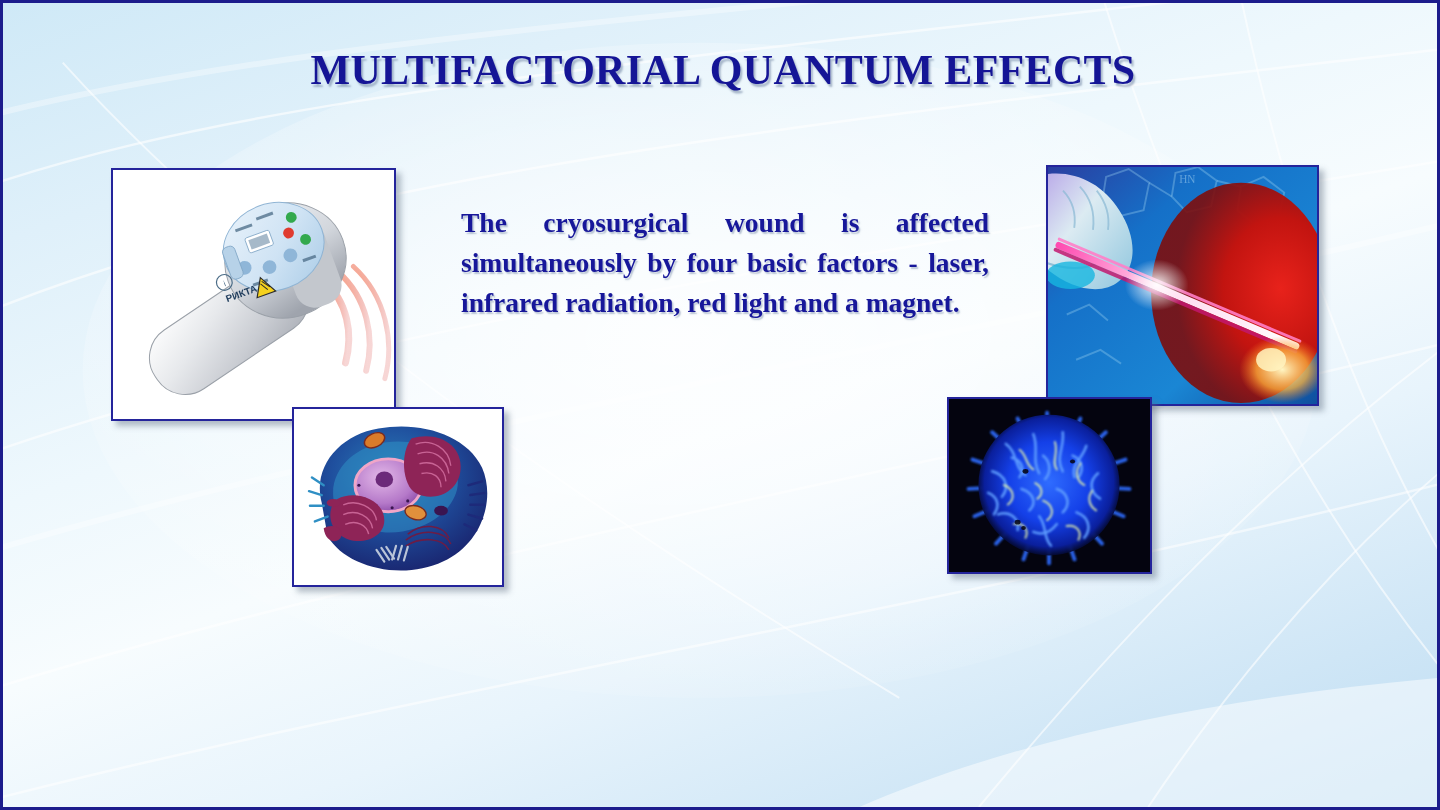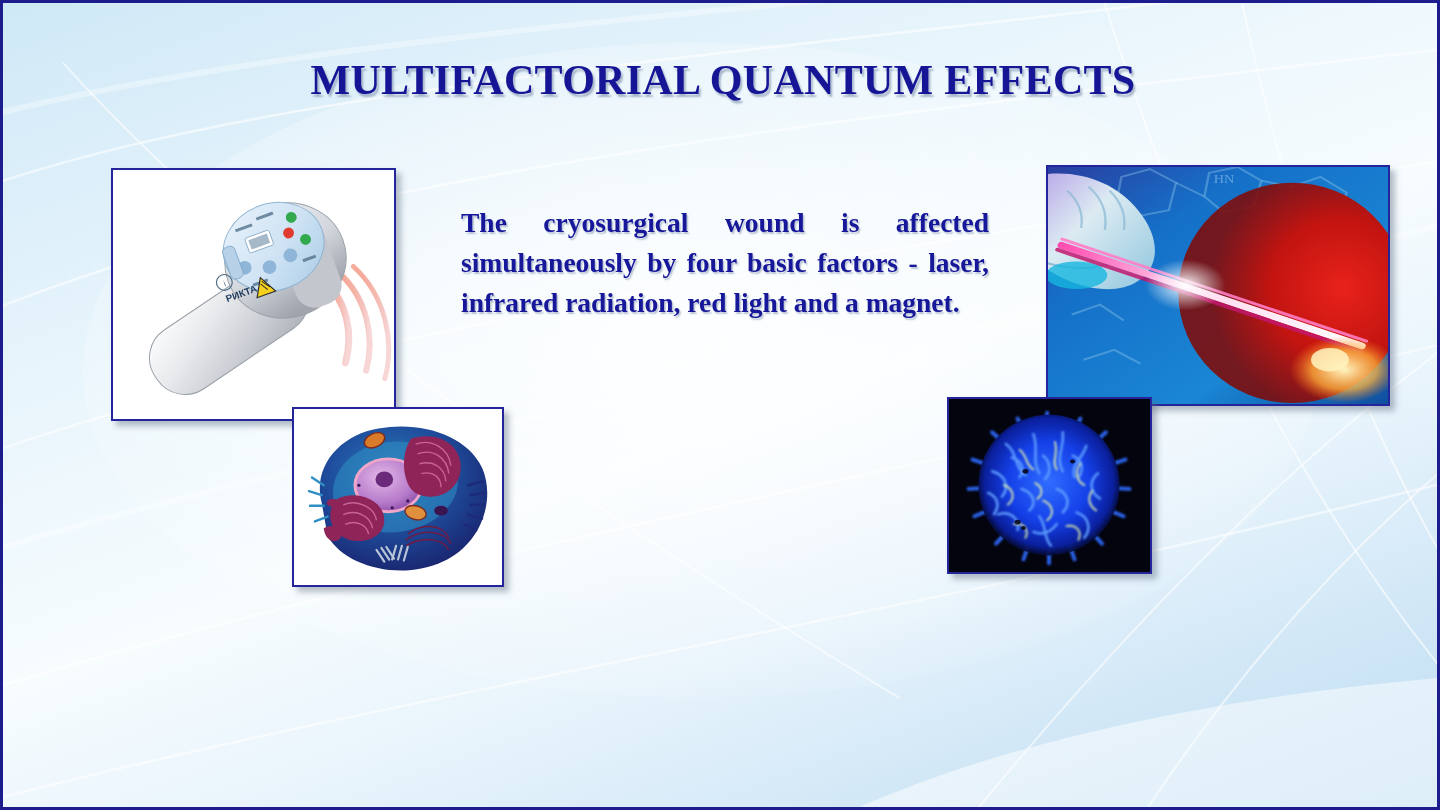--- a/index.html
+++ b/index.html
@@ -35,21 +35,21 @@
     position: absolute;
     inset: 0;
     pointer-events: none;
   }
   .bg-art svg { display: block; width: 100%; height: 100%; }
 
   
   .title {
     position: absolute;
     left: 120px;
-    top: 22px;
+    top: 12px;
     width: 1200px;
     text-align: center;
     font-family: "Liberation Serif", serif;
     font-weight: bold;
     font-size: 42px;
     line-height: 1.30;
     letter-spacing: 0.3px;
     color: #151596;
     text-shadow: 2px 3px 2px rgba(110,130,160,0.55);
   }
@@ -77,21 +77,21 @@
     box-sizing: border-box;
     border: 2px solid #24249b;
     background: #ffffff;
     box-shadow: 5px 5px 6px rgba(95,110,130,0.45);
     overflow: hidden;
   }
   .frame > svg { display: block; width: 100%; height: 100%; }
 
   #pic-laser-device { left: 108px; top: 165px; width: 285px; height: 253px; }
   #pic-cell         { left: 289px; top: 404px; width: 212px; height: 180px; }
-  #pic-laser-beam   { left: 1043px; top: 162px; width: 344px; height: 241px; background:#1157b8; }
+  #pic-laser-beam   { left: 1043px; top: 162px; width: 273px; height: 241px; background:#1157b8; }
   #pic-immune-cell  { left: 944px; top: 394px; width: 205px; height: 177px; background:#03030f; }
 
   
   .callout {
     position: absolute;
     left: 108px;
     top: 624px;
     width: 1222px;
     height: 137px;
     box-sizing: border-box;

